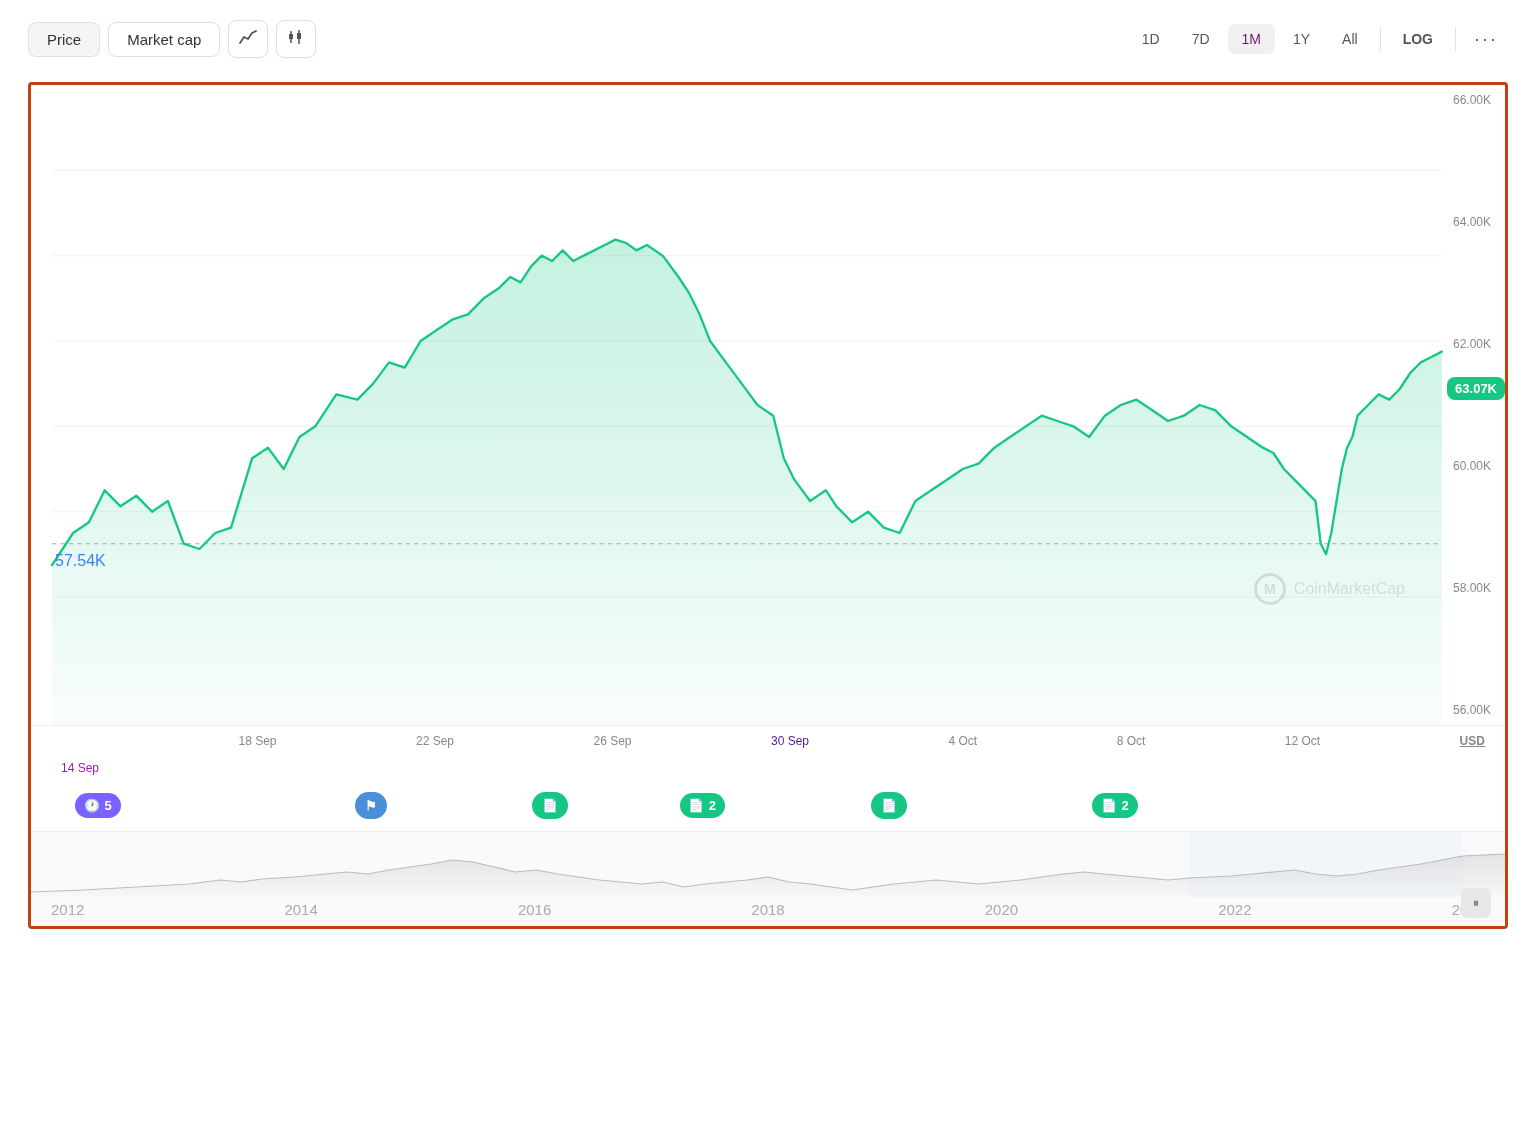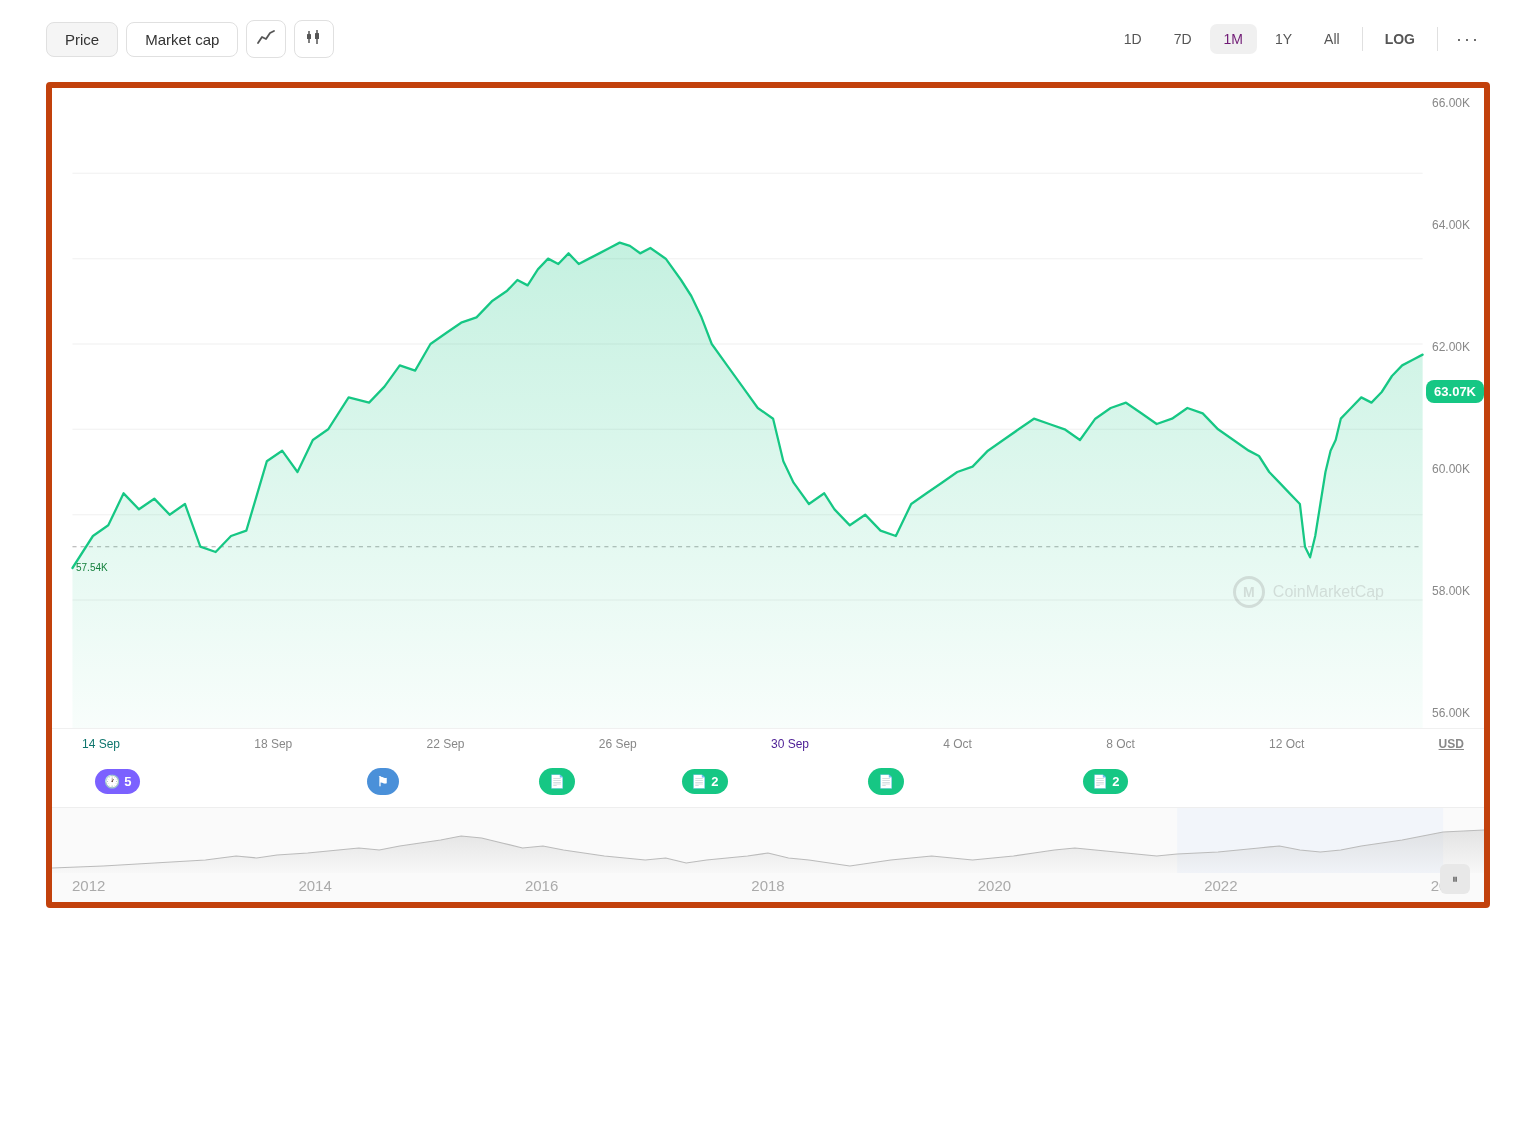--- a/index.html
+++ b/index.html
@@ -5,21 +5,21 @@
     * { box-sizing: border-box; margin: 0; padding: 0; }
     body {
       font-family: -apple-system, BlinkMacSystemFont, 'Segoe UI', sans-serif;
       background: #fff;
       width: 1536px;
       min-height: 1134px;
       overflow-x: hidden;
     }
     .container {
       width: 1536px;
-      padding: 20px 46px;
+      padding: 20px 28px;
     }
     
     .toolbar {
       display: flex;
       align-items: center;
       justify-content: space-between;
       margin-bottom: 24px;
     }
     .toolbar-left {
       display: flex;
@@ -97,21 +97,21 @@
       color: #555;
       cursor: pointer;
       letter-spacing: 2px;
     }
 
     
     .chart-wrapper {
       position: relative;
       width: 100%;
       background: #fff;
-      border: 6px solid #c2410c;
+      border: 3px solid #c2410c;
       border-radius: 4px;
     }
     .chart-main {
       position: relative;
       width: 100%;
       height: 640px;
     }
     .chart-svg {
       width: 100%;
       height: 100%;
@@ -130,22 +130,22 @@
       font-size: 13px;
       font-weight: 700;
       padding: 4px 8px;
       border-radius: 8px;
       top: 292px;
     }
     
     .min-label {
       position: absolute;
       left: 24px;
-      font-size: 10px;
-      color: #15803d;
+      font-size: 16px;
+      color: #3b82f6;
     }
 
     
     .event-markers {
       position: relative;
       height: 50px;
       background: #fff;
       display: flex;
       align-items: center;
     }
@@ -357,21 +357,21 @@
       <div class="min-label" style="bottom: 155px;">57.54K</div>
 
       
       <div class="watermark">
         <div class="watermark-circle">M</div>
         <span class="watermark-text">CoinMarketCap</span>
       </div>
     </div>
 
     <div style="display:flex; justify-content:space-between; padding:8px 20px 4px 30px; border-top:1px solid #f0f0f0;">
-      <span style="font-size:12px;color:#0f766e;">14 Sep</span>
+      <span style="font-size:12px;color:#a21caf;margin-top:27px;">14 Sep</span>
       <span style="font-size:12px;color:#888;">18 Sep</span>
       <span style="font-size:12px;color:#888;">22 Sep</span>
       <span style="font-size:12px;color:#888;">26 Sep</span>
       <span style="font-size:12px;color:#4c1d95;">30 Sep</span>
       <span style="font-size:12px;color:#888;">4 Oct</span>
       <span style="font-size:12px;color:#888;">8 Oct</span>
       <span style="font-size:12px;color:#888;">12 Oct</span>
       <span style="font-size:12px;color:#888;font-weight:700;text-decoration:underline;">USD</span>
     </div>
 

